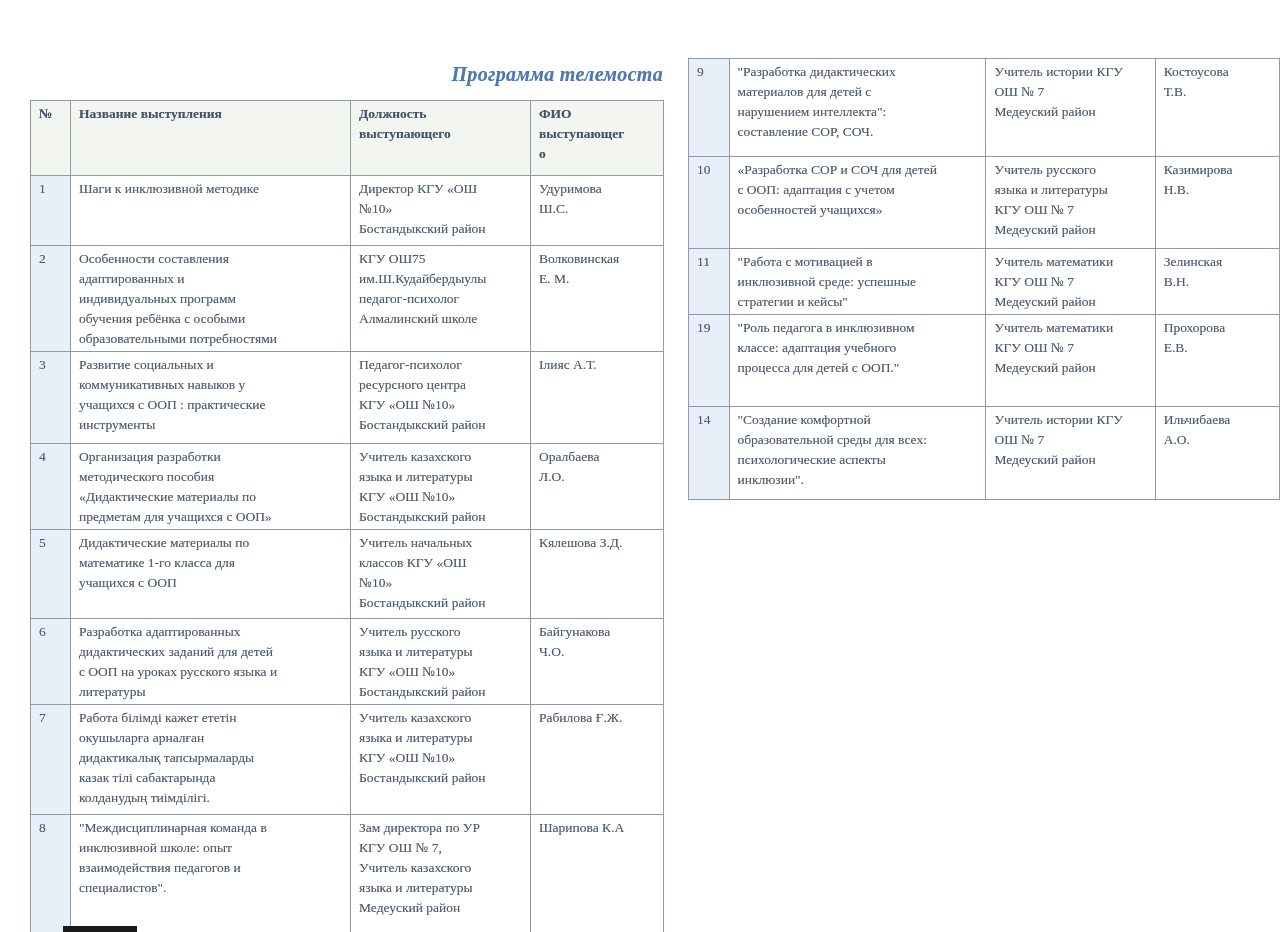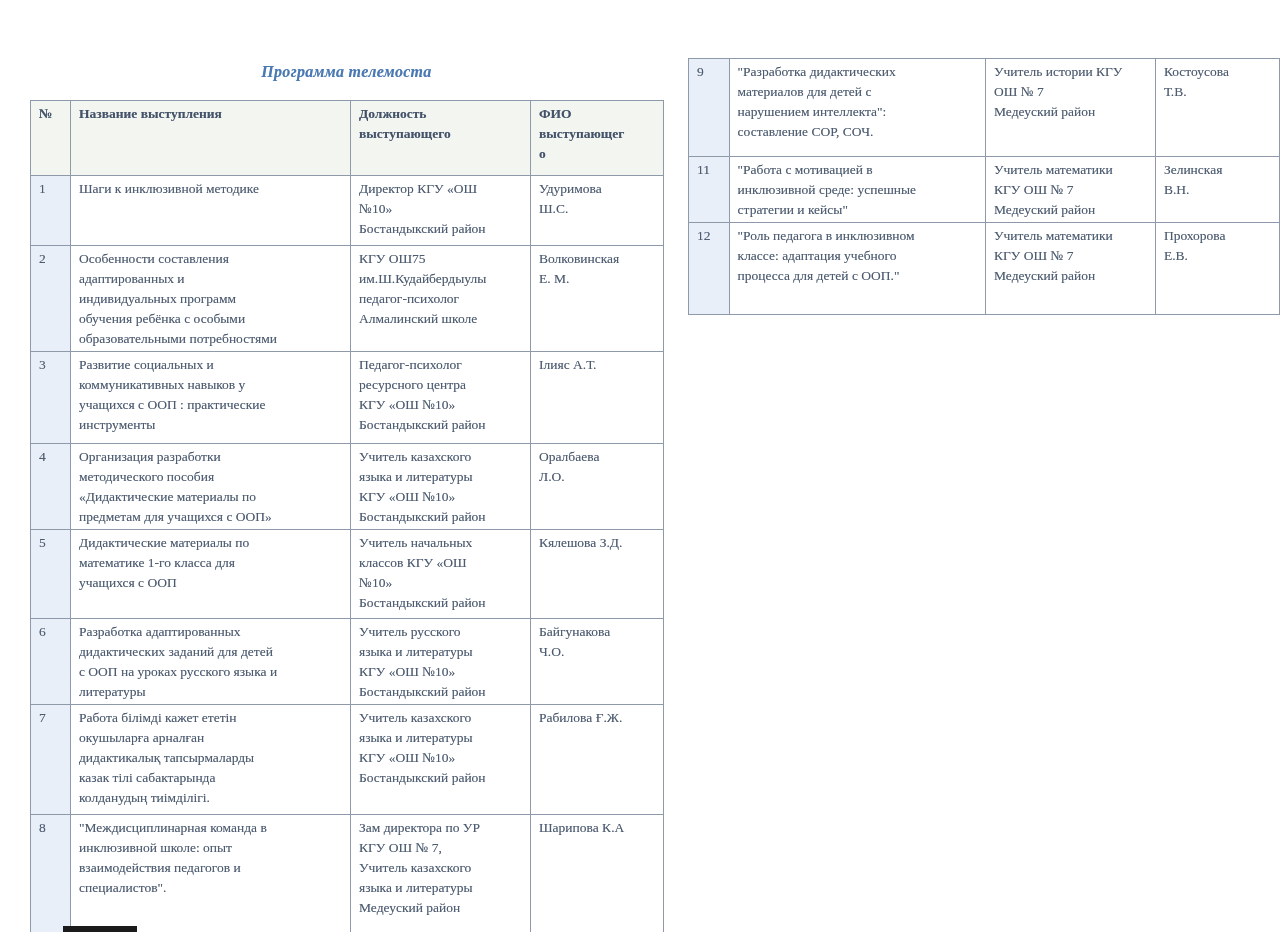--- a/index.html
+++ b/index.html
@@ -9,22 +9,22 @@
     background: #ffffff;
     font-family: "Liberation Serif", serif;
   }
   .page {
     position: absolute;
     background: #ffffff;
   }
   .doc-title {
     position: absolute;
     left: 30px; top: 63px; width: 633px;
-    text-align: center;
-    font-size: 16px;
+    text-align: right;
+    font-size: 20px;
     font-weight: bold;
     font-style: italic;
     color: #4a79b3;
     letter-spacing: 0.3px;
     text-shadow: 0 0 0.6px rgba(74,121,179,0.5);
   }
   table.program {
     border-collapse: collapse;
     table-layout: fixed;
   }
@@ -195,39 +195,63 @@
         <td>"Разработка дидактических
 материалов для детей с
 нарушением интеллекта":
 составление СОР, СОЧ.</td>
         <td>Учитель истории КГУ
 ОШ № 7
 Медеуский район</td>
         <td>Костоусова
 Т.В.</td>
       </tr>
+      <tr style="height:92px">
+        <td class="num-col">10</td>
+        <td>«Разработка СОР и СОЧ для детей
+с ООП: адаптация с учетом
+особенностей учащихся»</td>
+        <td>Учитель русского
+языка и литературы
+КГУ ОШ № 7
+Медеуский район</td>
+        <td>Казимирова
+Н.В.</td>
+      </tr>
       <tr style="height:64px">
         <td class="num-col">11</td>
         <td>"Работа с мотивацией в
 инклюзивной среде: успешные
 стратегии и кейсы"</td>
         <td>Учитель математики
 КГУ ОШ № 7
 Медеуский район</td>
         <td>Зелинская
 В.Н.</td>
       </tr>
       <tr style="height:92px">
-        <td class="num-col">12</td>
+        <td class="num-col">19</td>
         <td>"Роль педагога в инклюзивном
 классе: адаптация учебного
 процесса для детей с ООП."</td>
         <td>Учитель математики
 КГУ ОШ № 7
 Медеуский район</td>
         <td>Прохорова
 Е.В.</td>
       </tr>
+      <tr style="height:93px">
+        <td class="num-col">14</td>
+        <td>"Создание комфортной
+образовательной среды для всех:
+психологические аспекты
+инклюзии".</td>
+        <td>Учитель истории КГУ
+ОШ № 7
+Медеуский район</td>
+        <td>Ильчибаева
+А.О.</td>
+      </tr>
     </tbody>
   </table>
 </div>
 
 <div class="scan-artifact"></div>
 
 </body></html>

